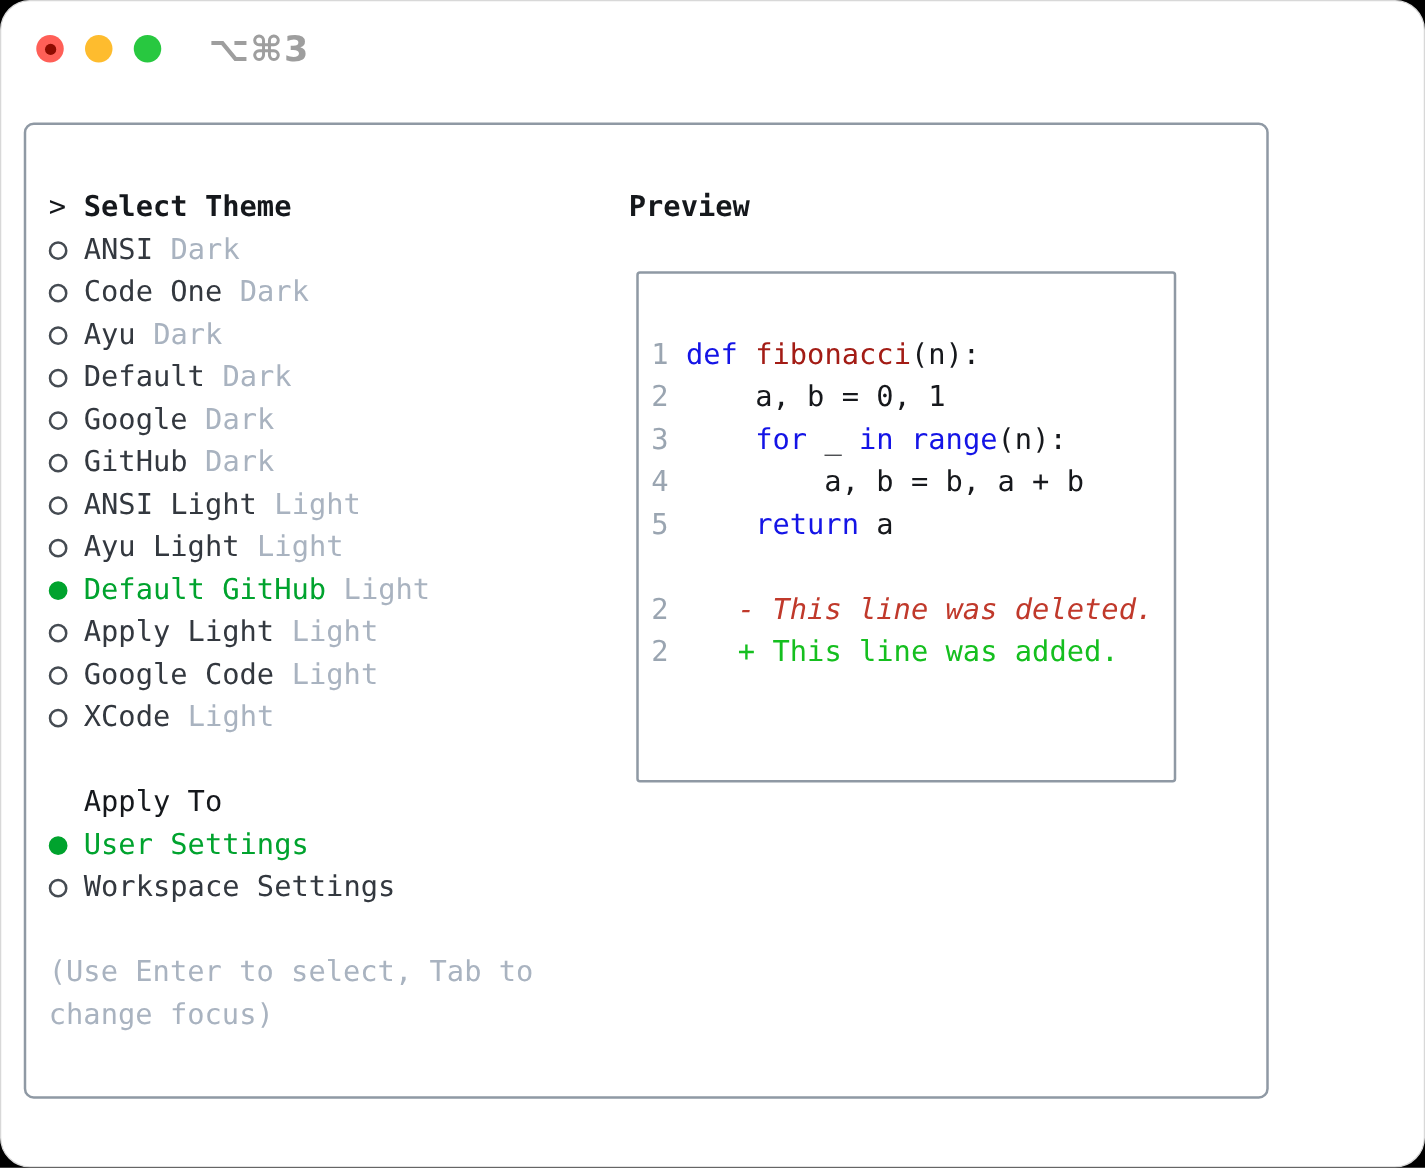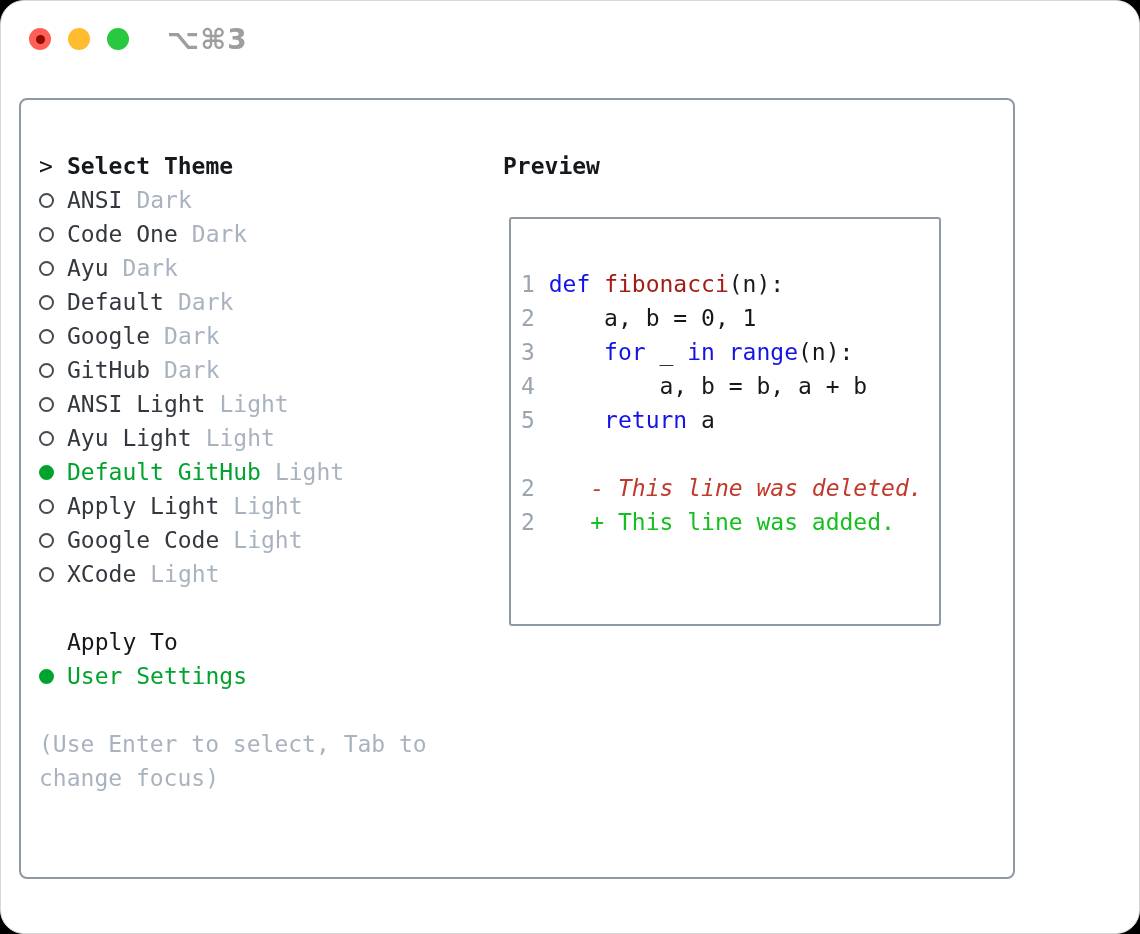--- a/index.html
+++ b/index.html
@@ -128,20 +128,25 @@
       <div class="row">
         <span class="icon-cell"></span>
         <span class="apply-header">Apply To</span>
       </div>
       <div id="apply-options">
           <div class="row">
     <span class="icon-cell"><span class="radio sel"></span></span>
     <span class="t-name sel">User Settings</span>
     
   </div>
+          <div class="row">
+    <span class="icon-cell"><span class="radio"></span></span>
+    <span class="t-name">Workspace Settings</span>
+    
+  </div>
         </div>
       <div class="row"></div>
       <div id="hint">
           <div class="hint-line">(Use Enter to select, Tab to</div>
           <div class="hint-line">change focus)</div>
         </div>
     </div>
 
     <div class="preview-title">Preview</div>
     <div class="preview-box">

